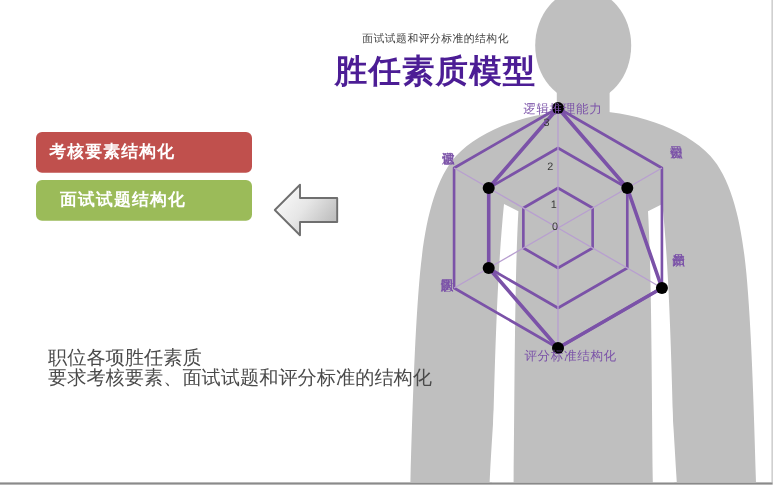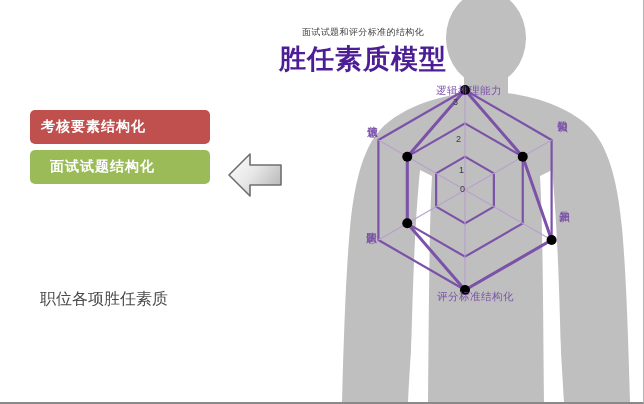--- a/index.html
+++ b/index.html
@@ -192,20 +192,21 @@
         <stop offset="0%" stop-color="#ffffff"></stop>
         <stop offset="55%" stop-color="#e6e6e6"></stop>
         <stop offset="100%" stop-color="#bfbfbf"></stop>
       </linearGradient>
     </defs>
     <path d="M3 29 L24 8 L24 19 L55 19 L55 39 L24 39 L24 50 Z" fill="url(#arrGrad)" stroke="#6f6f6f" stroke-width="1.6" stroke-linejoin="round"></path>
   </svg>
 
   <div id="caption">
     <div>职位各项胜任素质</div>
+    <div>要求考核要素、面试试题和评分标准的结构化</div>
   </div>
 
   <svg id="radar" viewBox="0 0 230 228">
     <g id="radar-grid">
         <path d="M115.00 78.67 L143.87 95.33 L143.87 128.67 L115.00 145.33 L86.13 128.67 L86.13 95.33 Z" fill="none" stroke="#7b52a8" stroke-width="2.2" stroke-linejoin="round"></path>
         <path d="M115.00 45.33 L172.74 78.67 L172.74 145.33 L115.00 178.67 L57.26 145.33 L57.26 78.67 Z" fill="none" stroke="#7b52a8" stroke-width="2.2" stroke-linejoin="round"></path>
         <path d="M115.00 12.00 L201.60 62.00 L201.60 162.00 L115.00 212.00 L28.40 162.00 L28.40 62.00 Z" fill="none" stroke="#7b52a8" stroke-width="2.2" stroke-linejoin="round"></path>
       </g>
     <g id="radar-axes">
         <line x1="115" y1="112" x2="115.00" y2="12.00" stroke="#b89fd0" stroke-width="1.1"></line>

